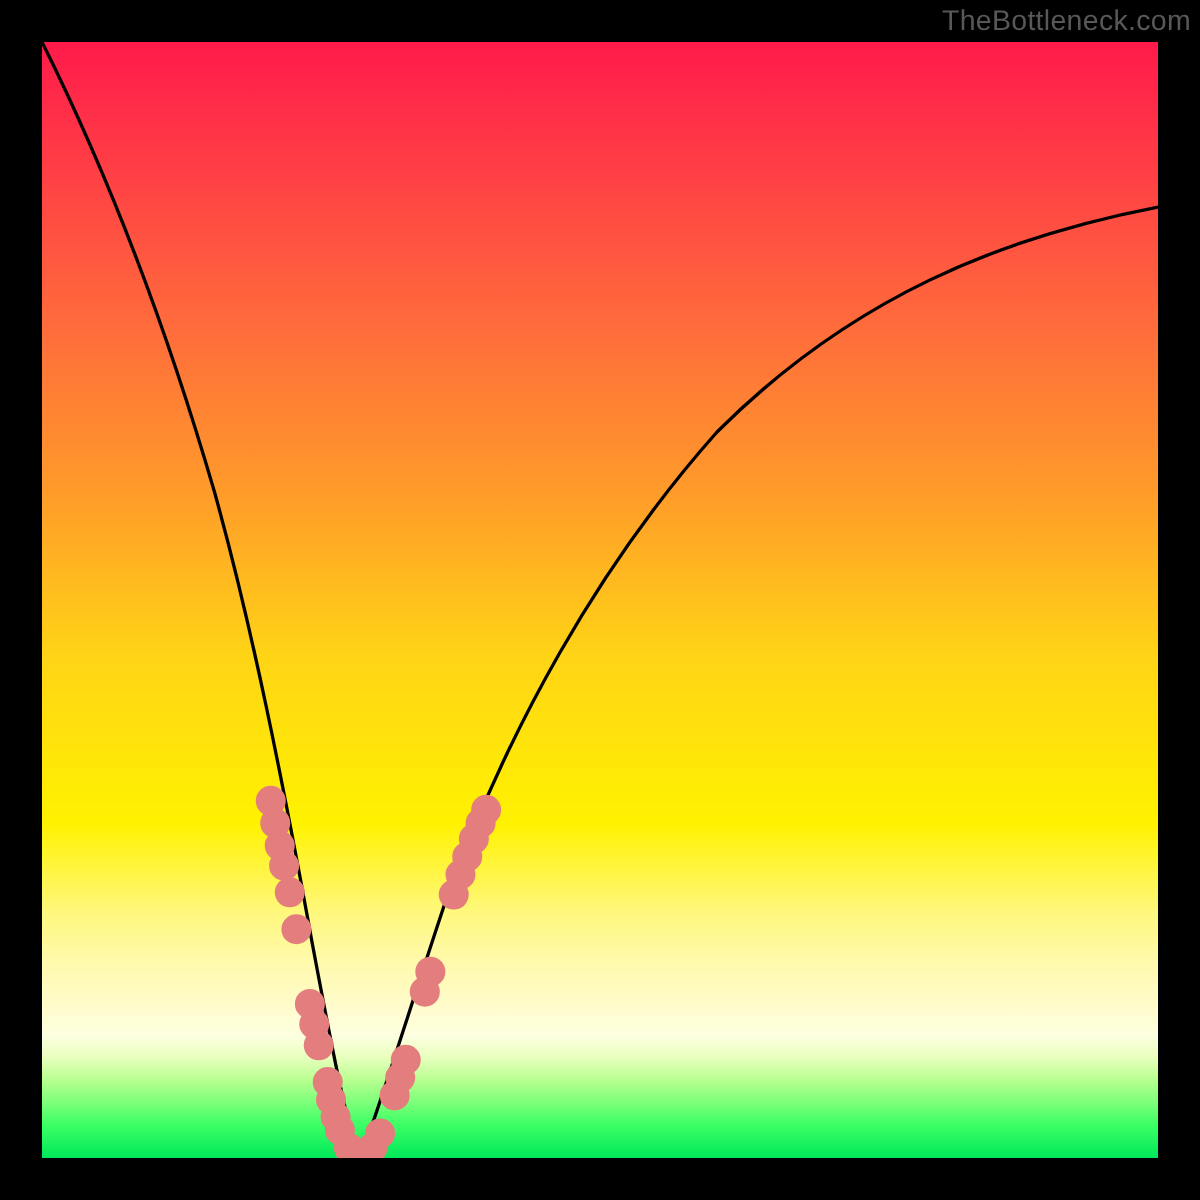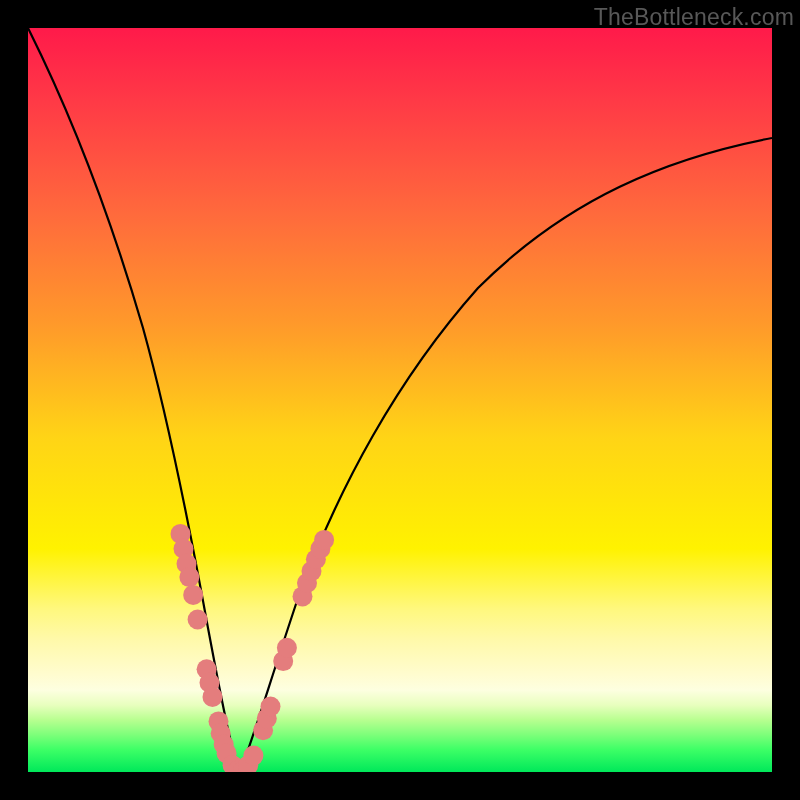--- a/index.html
+++ b/index.html
@@ -40,21 +40,21 @@
       #00e85a 100%);
   }
   .curves {
     position: absolute;
     inset: 0;
   }
   .watermark {
     position: absolute;
     top: 4px;
     right: 6px;
-    font-size: 23px;
+    font-size: 19px;
     font-weight: 400;
     color: #585858;
     letter-spacing: 0.2px;
   }
 </style>
 </head>
 <body>
 
 <div class="plot-area">
   <div class="gradient-bg"></div>

